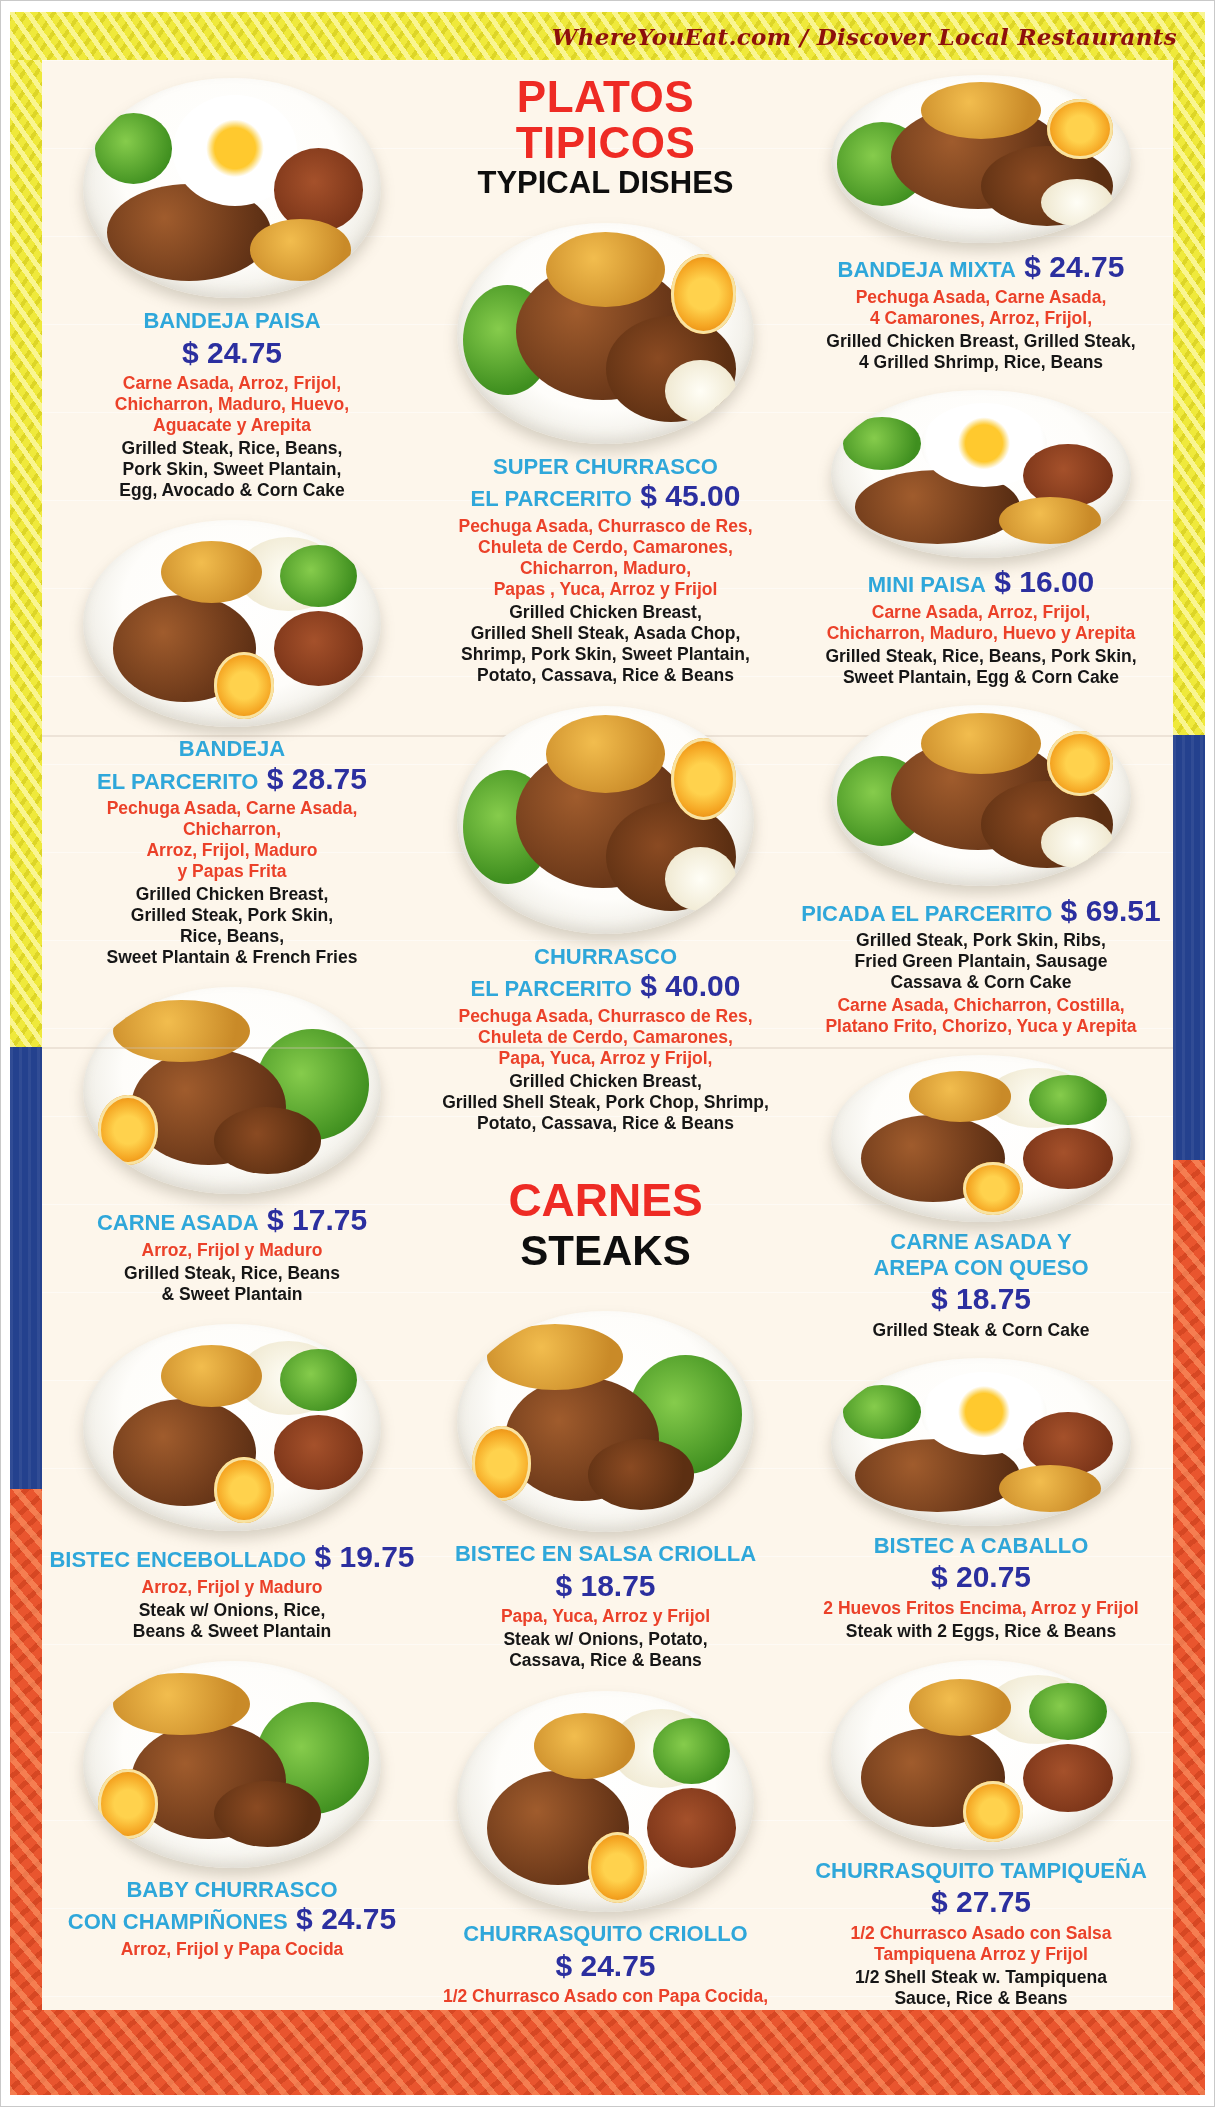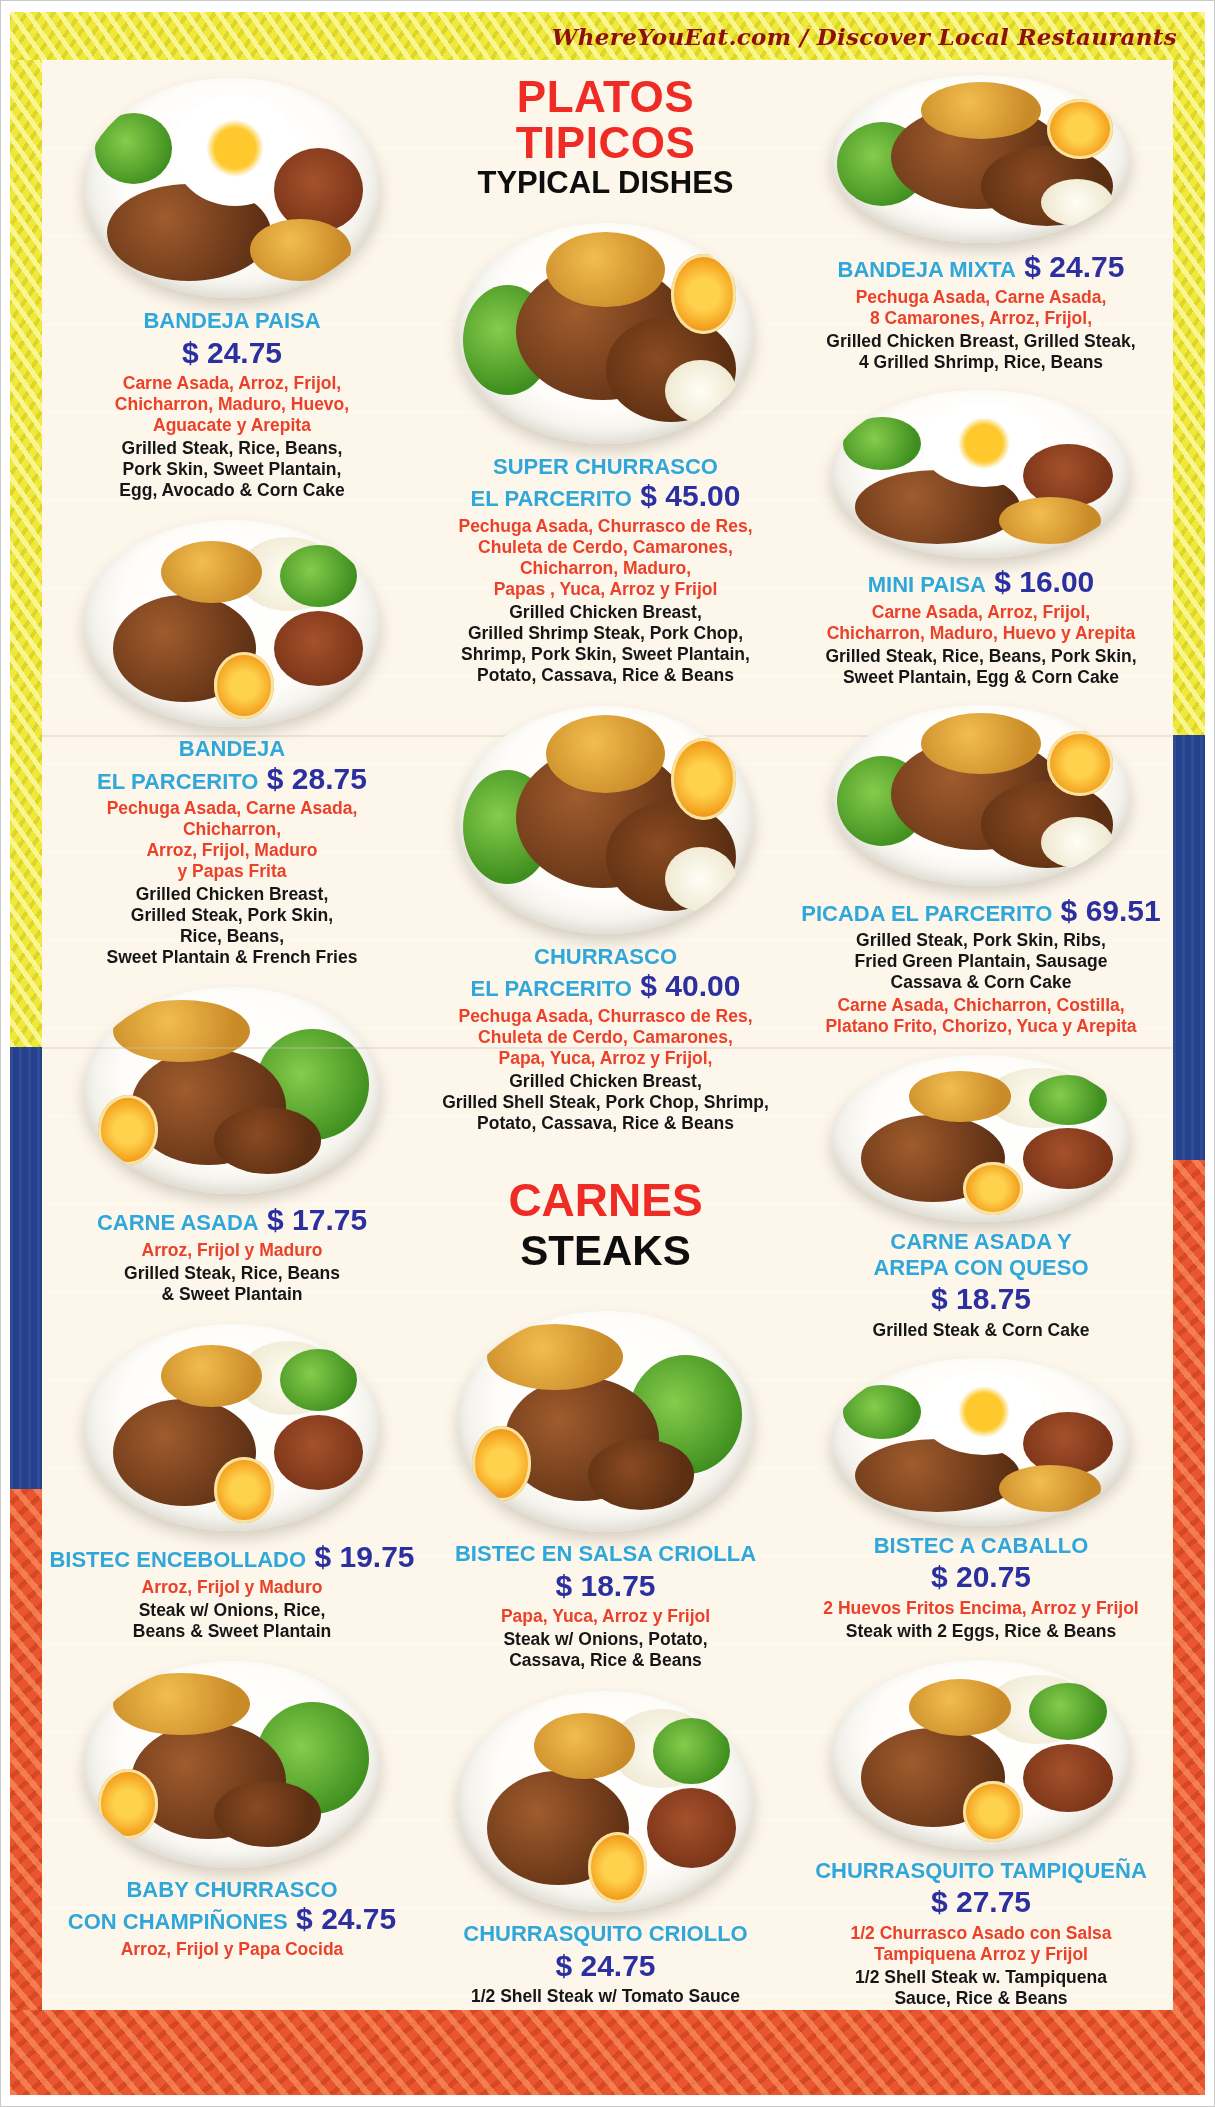--- a/index.html
+++ b/index.html
@@ -227,21 +227,21 @@
             <div class="dish-name">EL PARCERITO<span class="dish-price"> $ 45.00</span></div>
           </div>
           <div class="txt desc-es">
             <div>Pechuga Asada, Churrasco de Res,</div>
             <div>Chuleta de Cerdo, Camarones,</div>
             <div>Chicharron, Maduro,</div>
             <div>Papas , Yuca,  Arroz y Frijol</div>
           </div>
           <div class="txt desc-en">
             <div>Grilled Chicken Breast,</div>
-            <div>Grilled Shrimp Steak, Pork Chop,</div>
+            <div>Grilled Shell Steak, Asada Chop,</div>
             <div>Shrimp, Pork Skin, Sweet Plantain,</div>
             <div>Potato, Cassava, Rice &amp; Beans</div>
           </div>
         </div>
         <div class="dish dish-i1">
           <div class="photo" title="mixed grill platter with sausage, meats, shrimp and orange slice">
             <div class="plate">
               <span class="blob greens" style="left: 2%; top: 28%; width: 30%; height: 50%;"></span>
               <span class="blob meat" style="left: 20%; top: 18%; width: 58%; height: 62%;"></span>
               <span class="blob meat2" style="left: 50%; top: 42%; width: 44%; height: 48%;"></span>
@@ -299,20 +299,24 @@
               <span class="blob beans" style="left: 64%; top: 44%; width: 30%; height: 36%;"></span>
               <span class="blob plantain" style="left: 26%; top: 10%; width: 34%; height: 30%;"></span>
               <span class="blob greens" style="left: 66%; top: 12%; width: 26%; height: 30%;"></span>
               <span class="blob orange-slice" style="left: 44%; top: 64%; width: 20%; height: 32%;"></span>
             </div>
           </div>
           <div class="txt">
             <div class="dish-name">CHURRASQUITO CRIOLLO</div>
             <span class="dish-price price-own-line">$ 24.75</span>
           </div>
+          <div class="txt desc-es">
+            <div>1/2 Churrasco Asado con Papa Cocida,</div>
+            <div>Yuca, Ensalada Criolla, Arroz y Frijol</div>
+          </div>
           <div class="txt desc-en">
             <div>1/2 Shell Steak w/ Tomato Sauce</div>
           </div>
         </div>
       </div>
     <div class="col col-right">
         <div class="dish dish-i0">
           <div class="photo" title="grilled chicken, steak and shrimp with rice and beans">
             <div class="plate">
               <span class="blob greens" style="left: 2%; top: 28%; width: 30%; height: 50%;"></span>
@@ -321,21 +325,21 @@
               <span class="blob plantain" style="left: 30%; top: 4%; width: 40%; height: 34%;"></span>
               <span class="blob orange-slice" style="left: 72%; top: 14%; width: 22%; height: 36%;"></span>
               <span class="blob rice" style="left: 70%; top: 62%; width: 24%; height: 28%;"></span>
             </div>
           </div>
           <div class="txt">
             <div class="dish-name">BANDEJA MIXTA<span class="dish-price"> $ 24.75</span></div>
           </div>
           <div class="txt desc-es">
             <div>Pechuga Asada, Carne Asada,</div>
-            <div>8 Camarones, Arroz, Frijol,</div>
+            <div>4 Camarones, Arroz, Frijol,</div>
           </div>
           <div class="txt desc-en">
             <div>Grilled Chicken Breast, Grilled Steak,</div>
             <div>4 Grilled Shrimp, Rice, Beans</div>
           </div>
         </div>
         <div class="dish dish-i1">
           <div class="photo" title="small bandeja with fried egg, plantain, pork skin, rice and beans">
             <div class="plate">
               <span class="blob meat" style="left: 8%; top: 48%; width: 55%; height: 44%;"></span>

